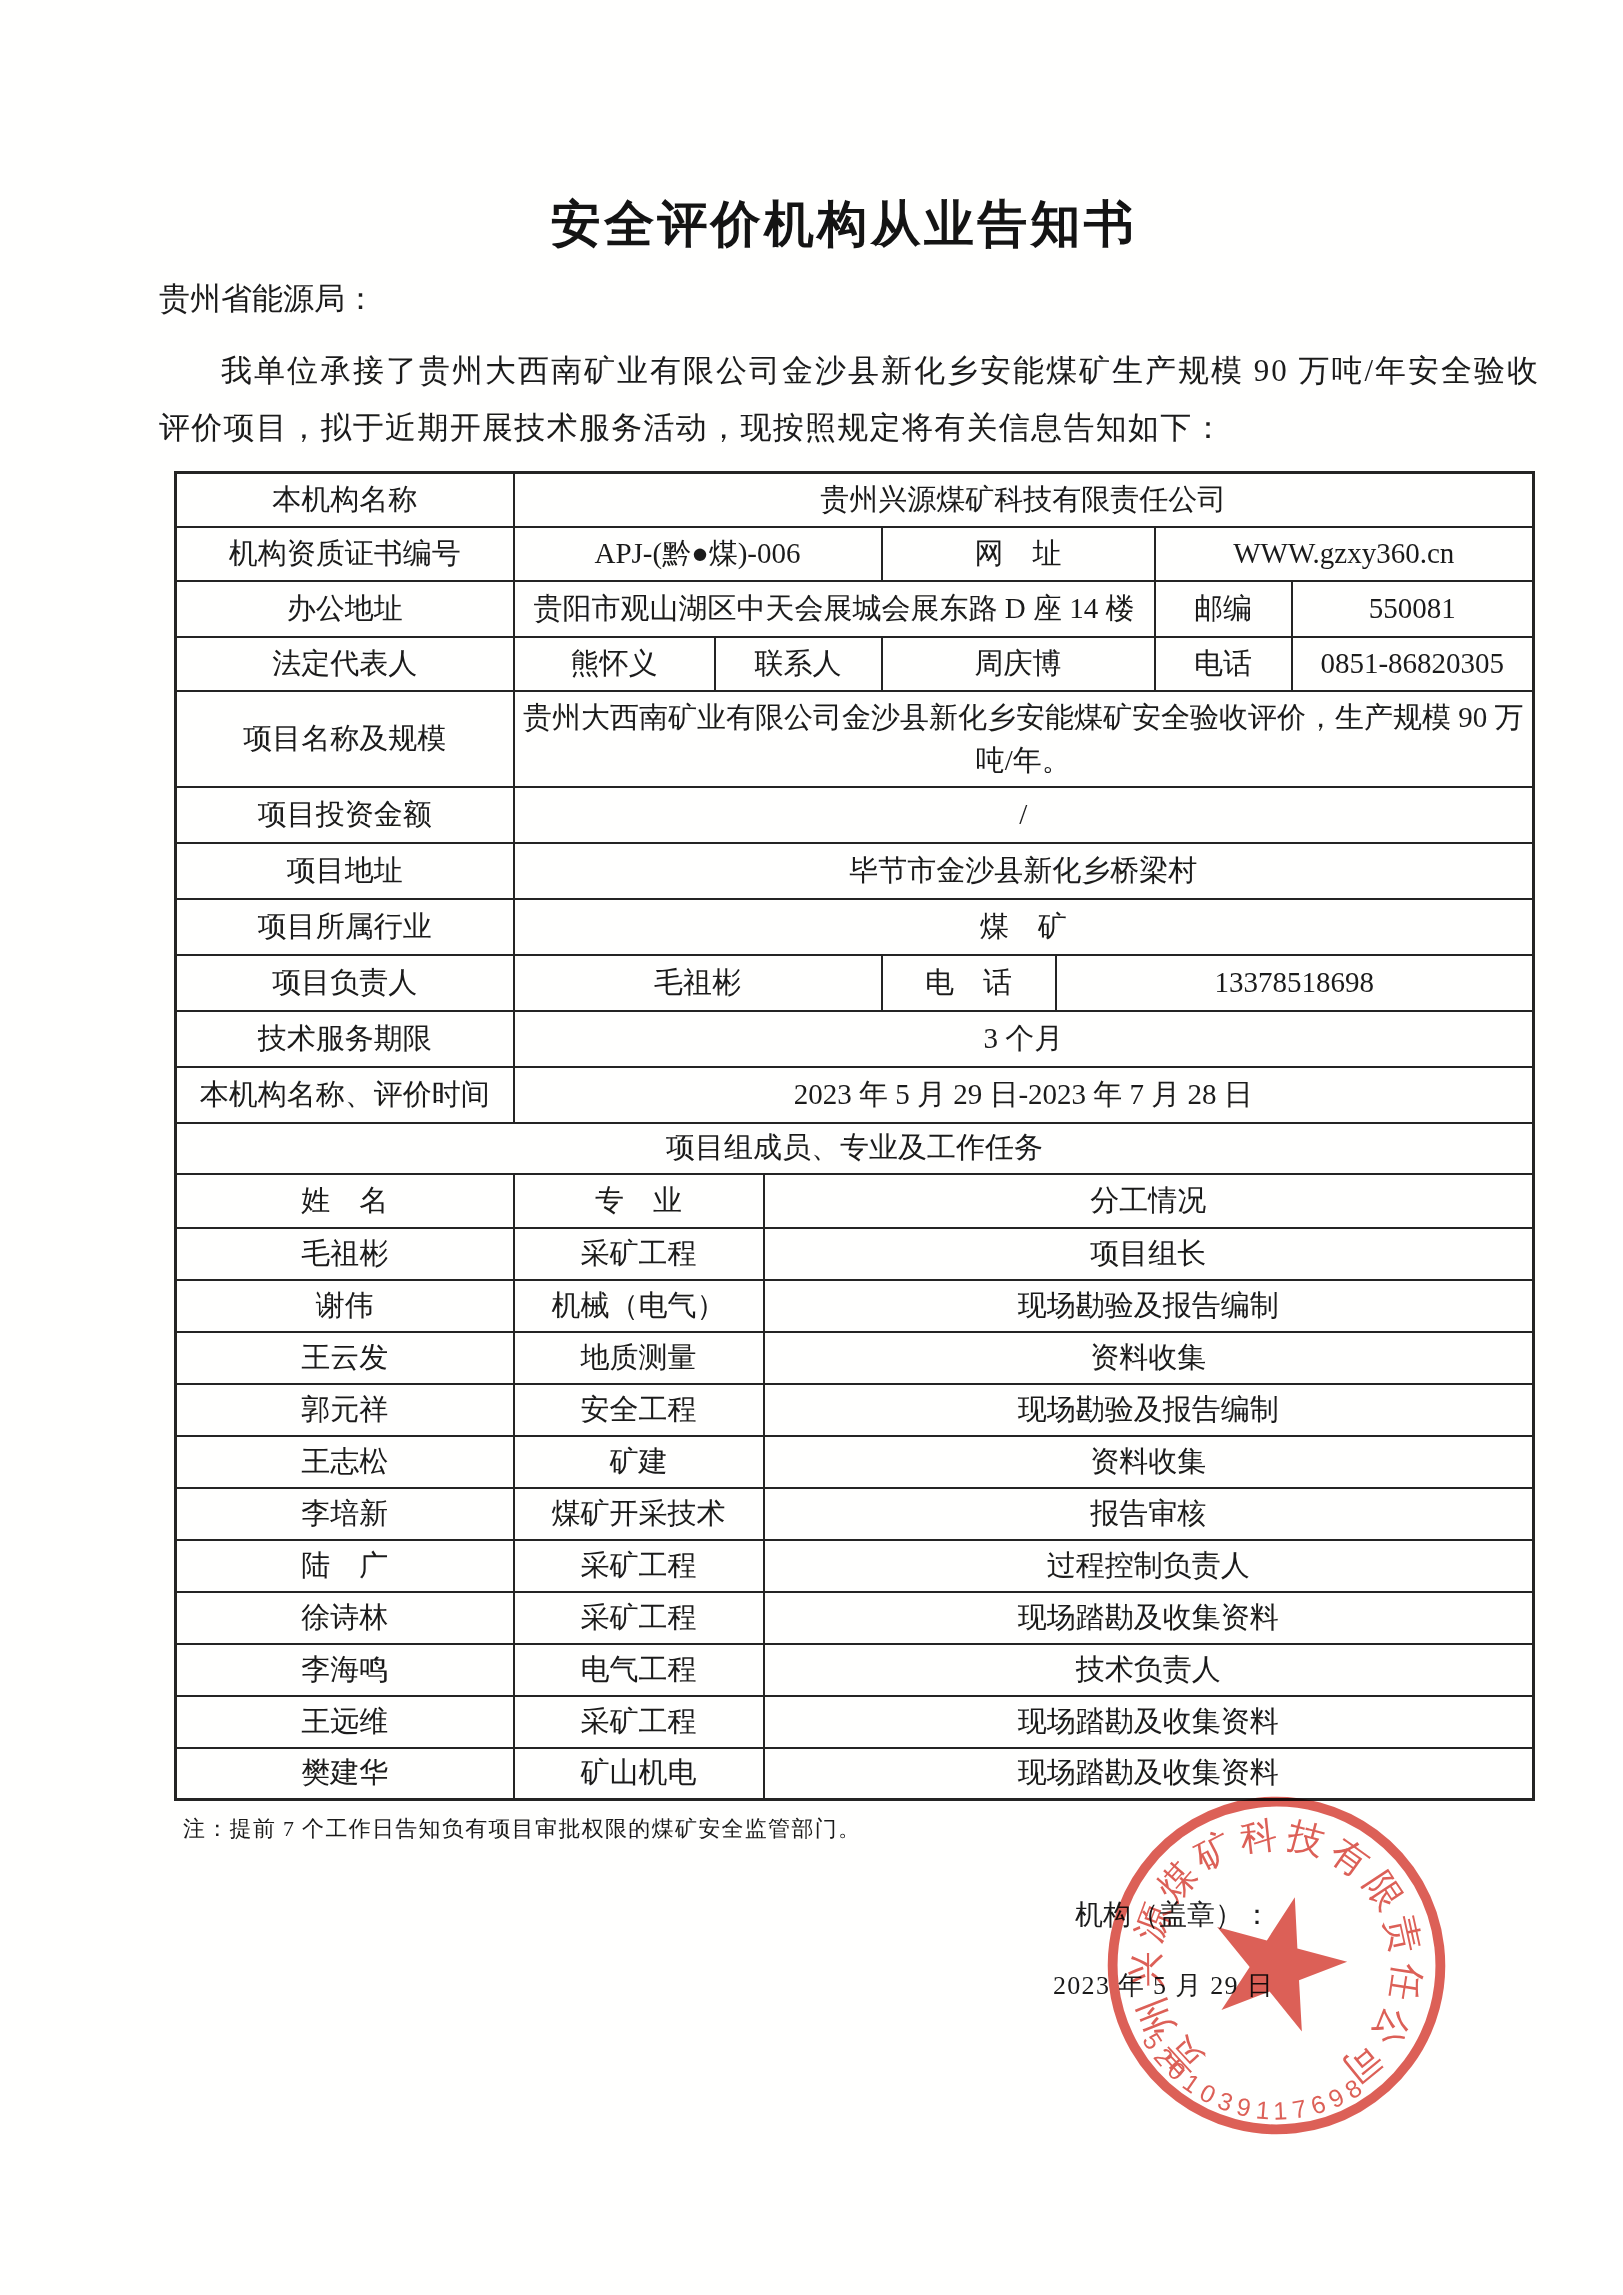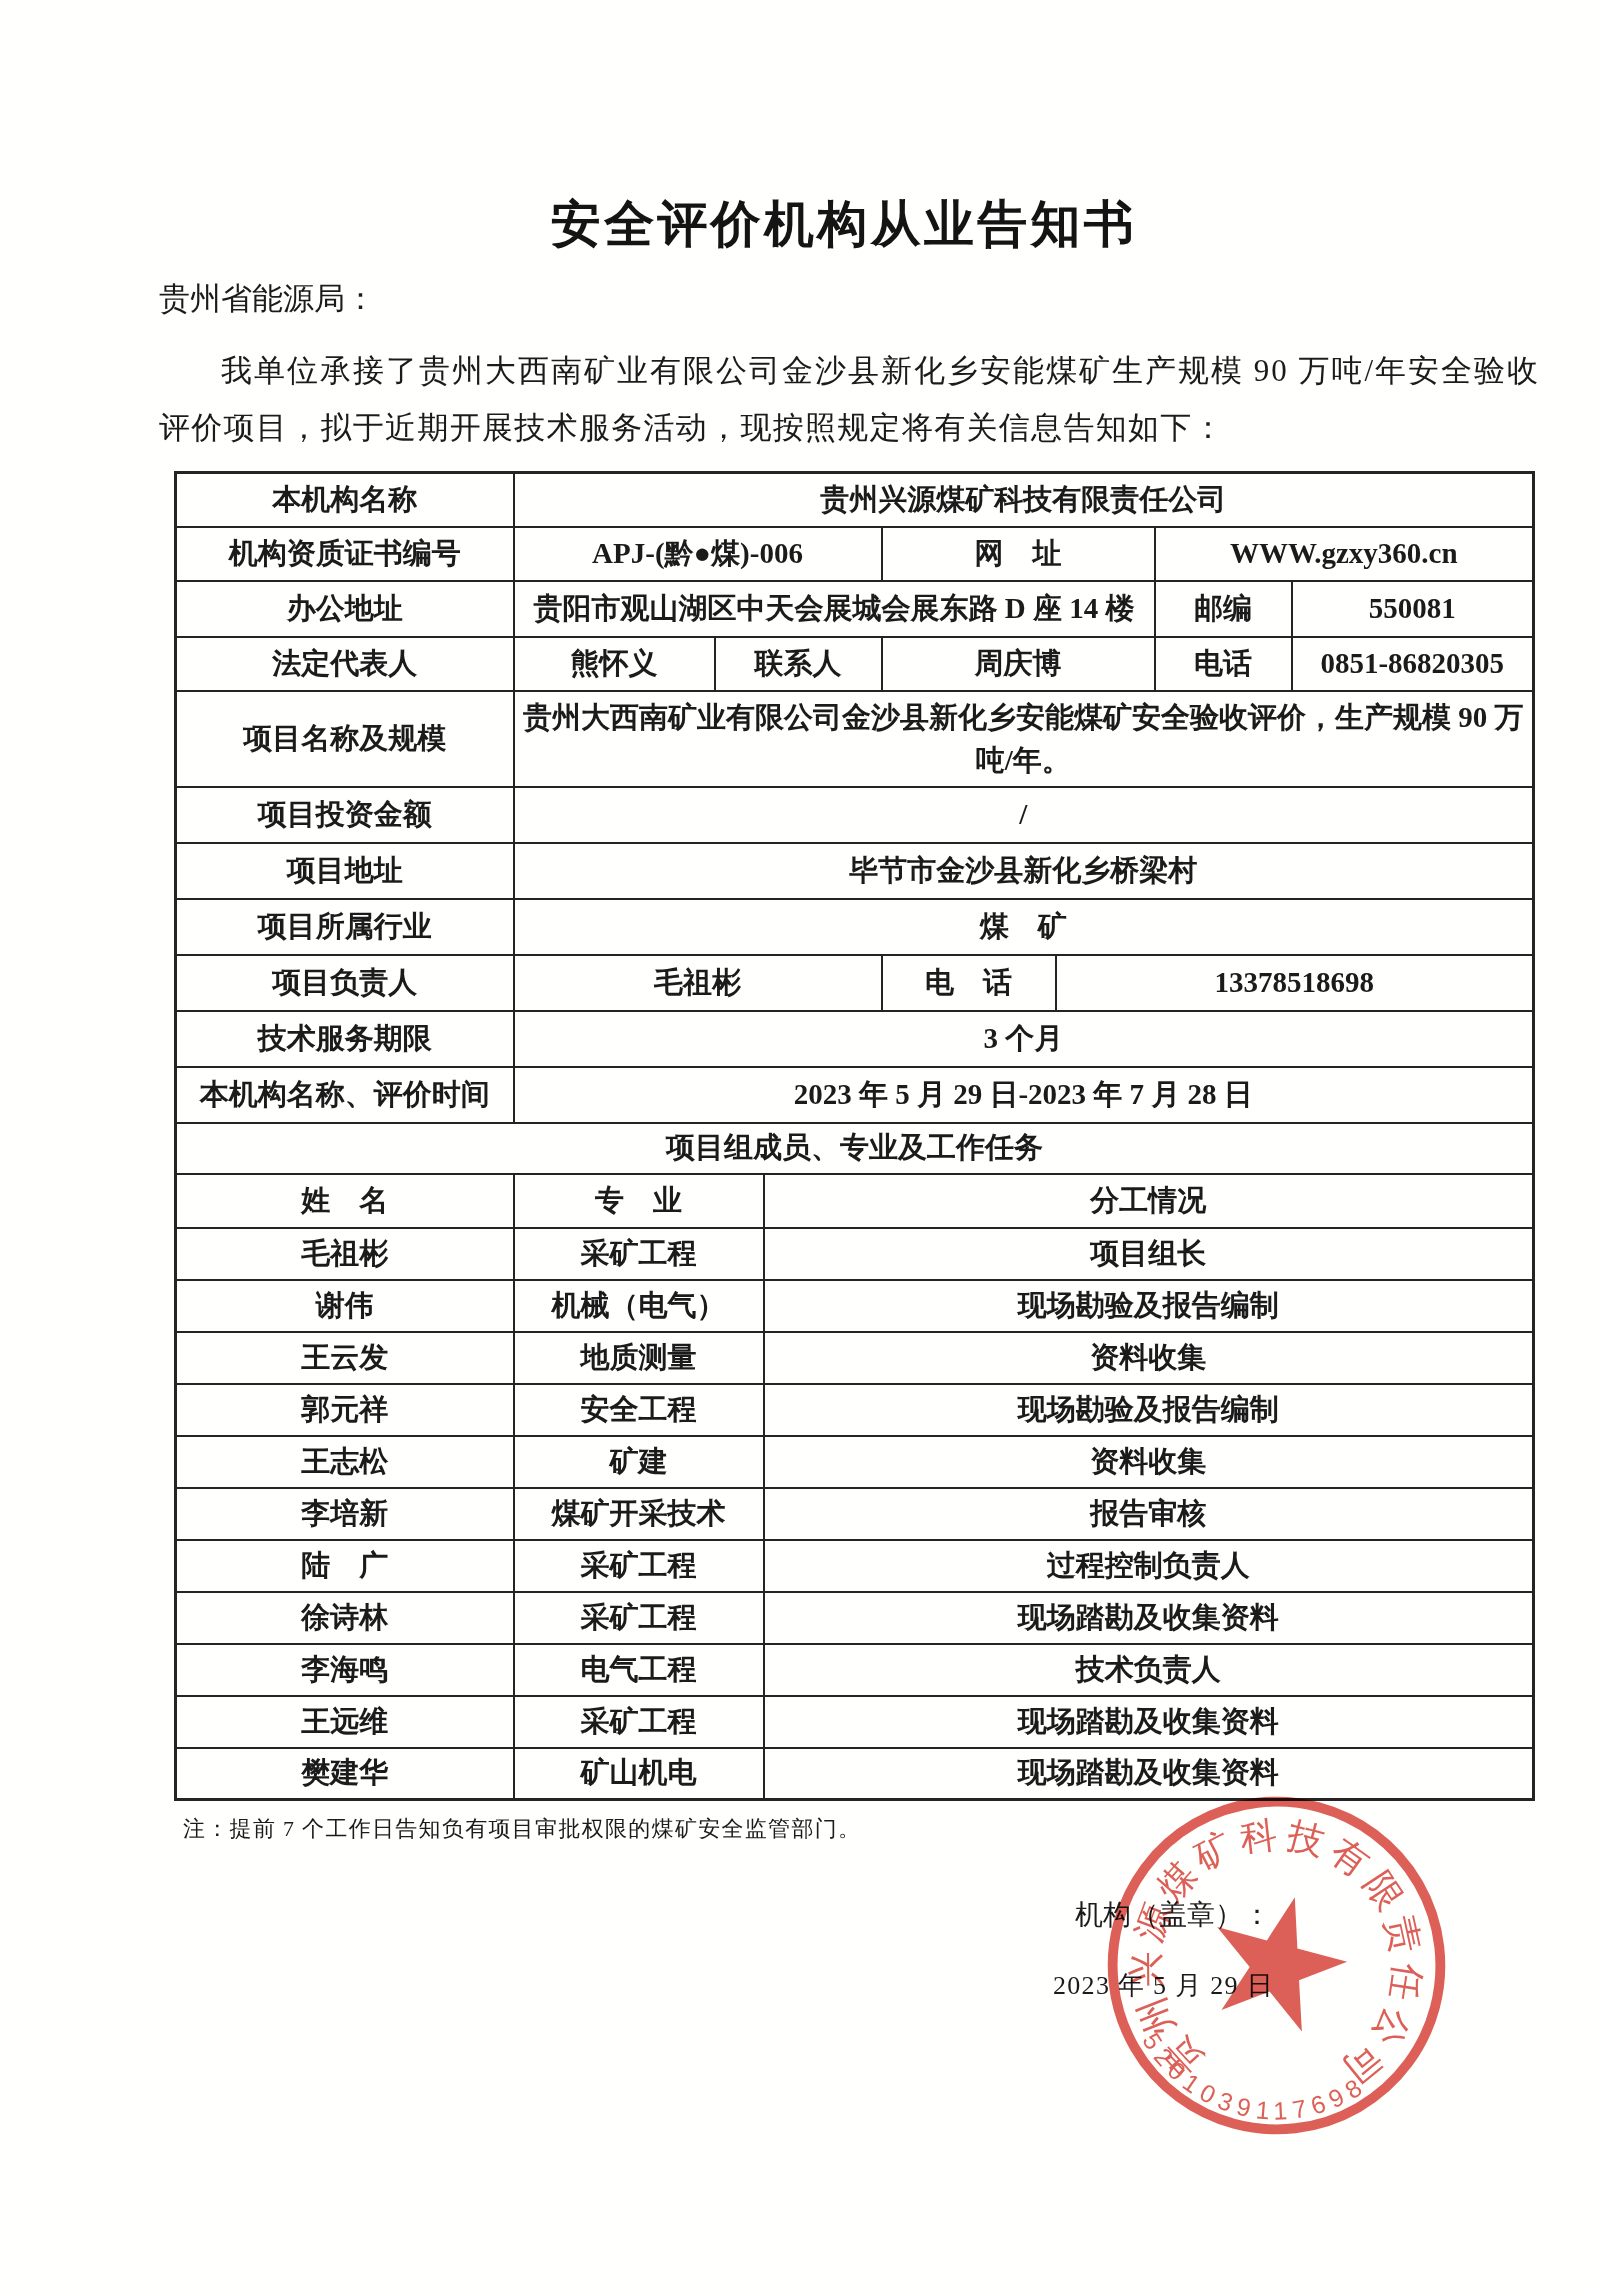--- a/index.html
+++ b/index.html
@@ -52,21 +52,20 @@
     white-space: nowrap;
   }
   table.main {
     position: absolute;
     left: 174px;
     top: 471px;
     width: 1358px;
     border-collapse: collapse;
     table-layout: fixed;
     border: 3.3px solid #242424;
-    font-weight: bold;
   }
   table.main td {
     border: 2px solid #242424;
     text-align: center;
     vertical-align: middle;
     font-size: 29px;
     color: #1b1b1b;
     overflow: hidden;
     padding: 0 3.9px;
   }

